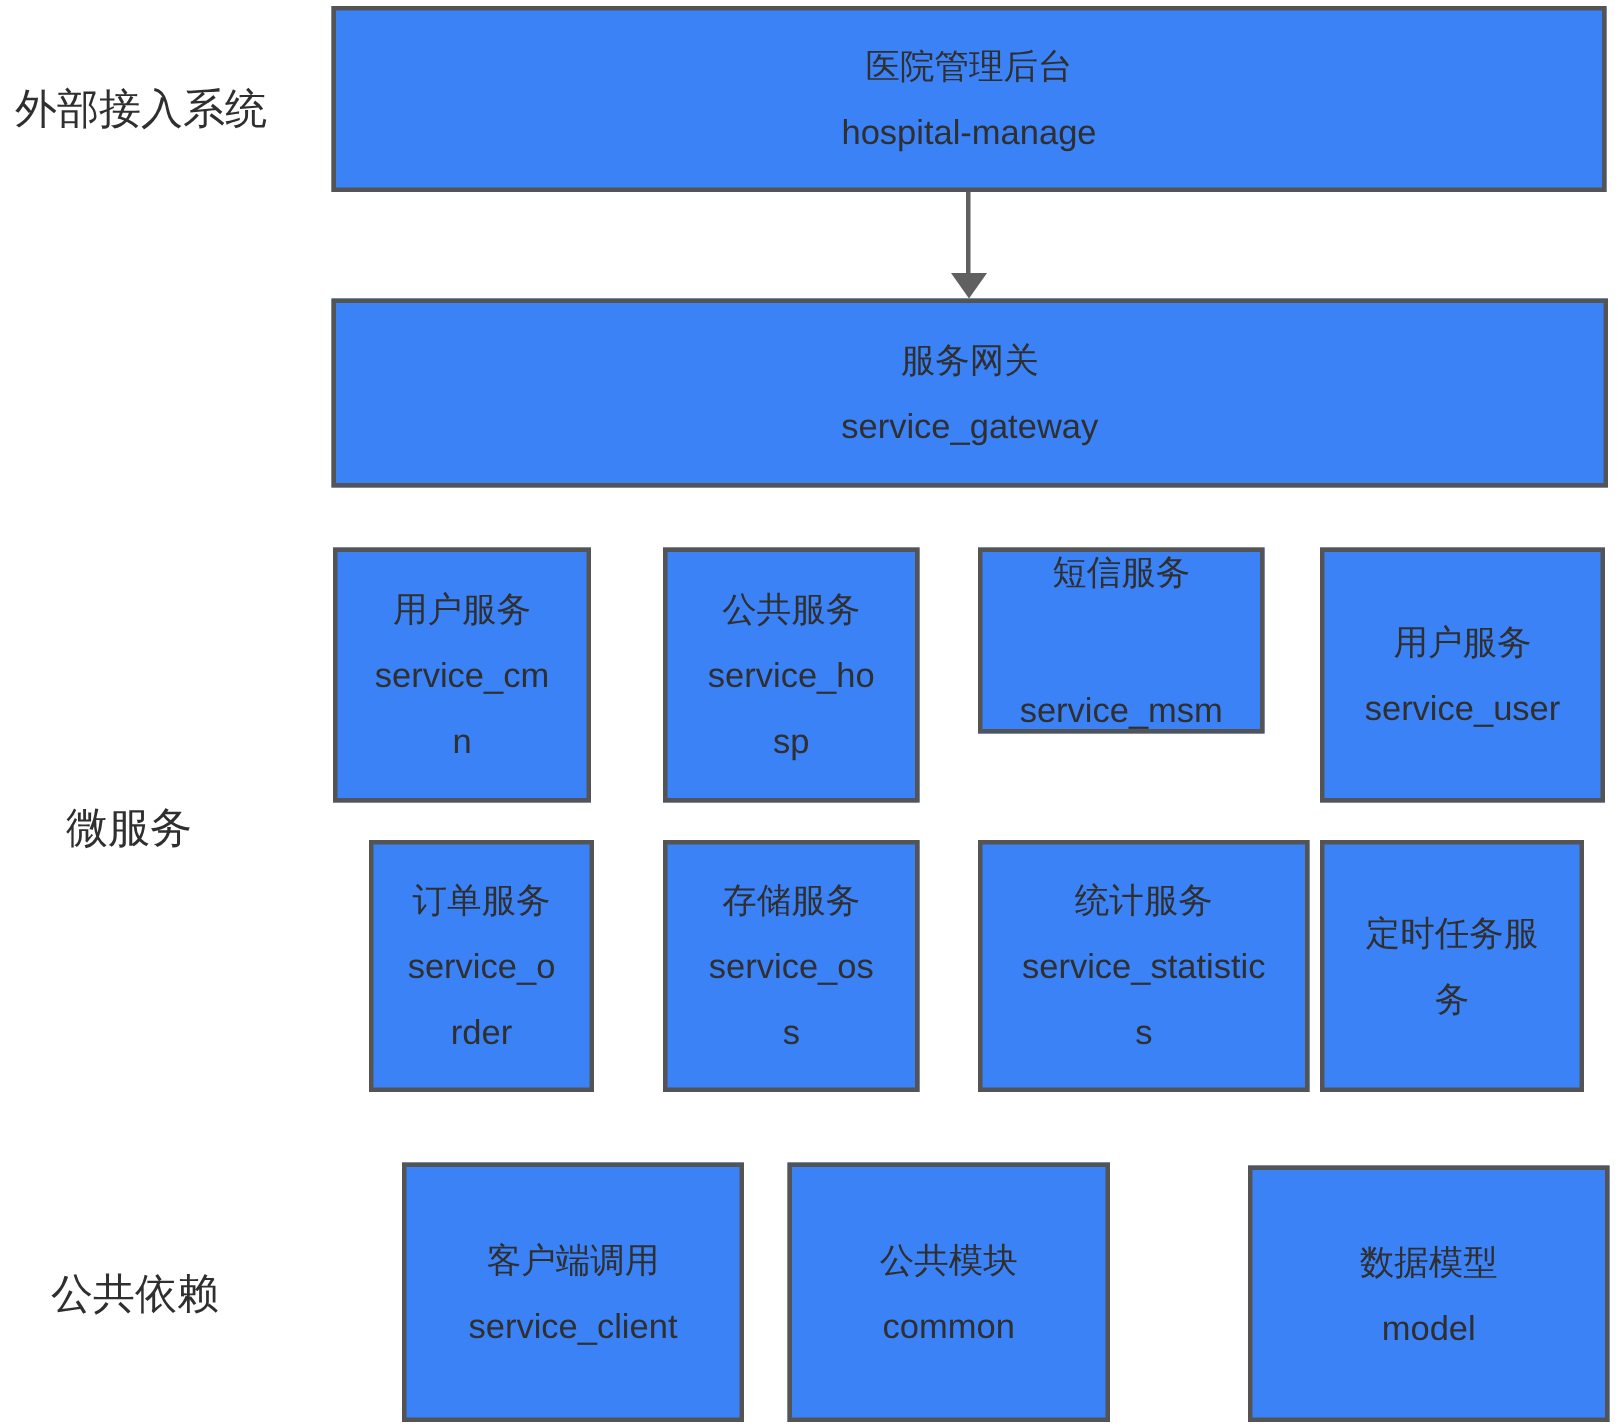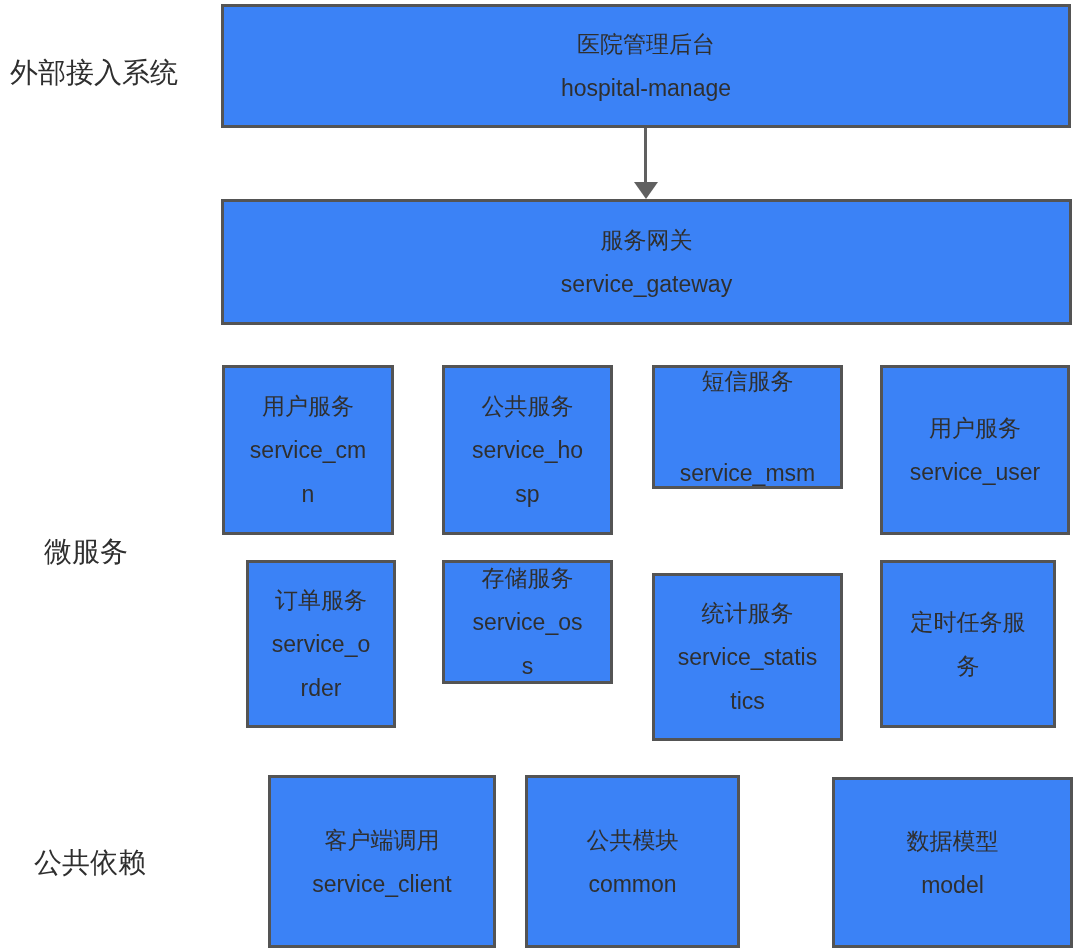--- a/index.html
+++ b/index.html
@@ -100,26 +100,26 @@
   <div class="node" style="left:880px; top:365px; width:190px; height:170px;">
     <div class="node-title">用户服务</div>
     <div class="node-code">service_user</div>
   </div>
 
   <div class="node" style="left:222px; top:560px; width:150px; height:168px;margin-left:24px;">
     <div class="node-title">订单服务</div>
     <div class="node-code">service_order</div>
   </div>
 
-  <div class="node" style="left:442px; top:560px; width:171px; height:124px;">
+  <div class="node" style="left:442px; top:560px; width:171px; height:168px;">
     <div class="node-title">存储服务</div>
     <div class="node-code">service_oss</div>
   </div>
 
-  <div class="node" style="left:652px; top:573px; width:191px; height:168px;">
+  <div class="node" style="left:652px; top:560px; width:221px; height:168px;">
     <div class="node-title">统计服务</div>
     <div class="node-code">service_statistics</div>
   </div>
 
   <div class="node" style="left:880px; top:560px; width:176px; height:168px;">
     <div class="node-title">定时任务服务</div>
   </div>
 
   <div class="node" style="left:220px; top:775px; width:228px; height:173px;margin-left:48px;">
     <div class="node-title">客户端调用</div>

